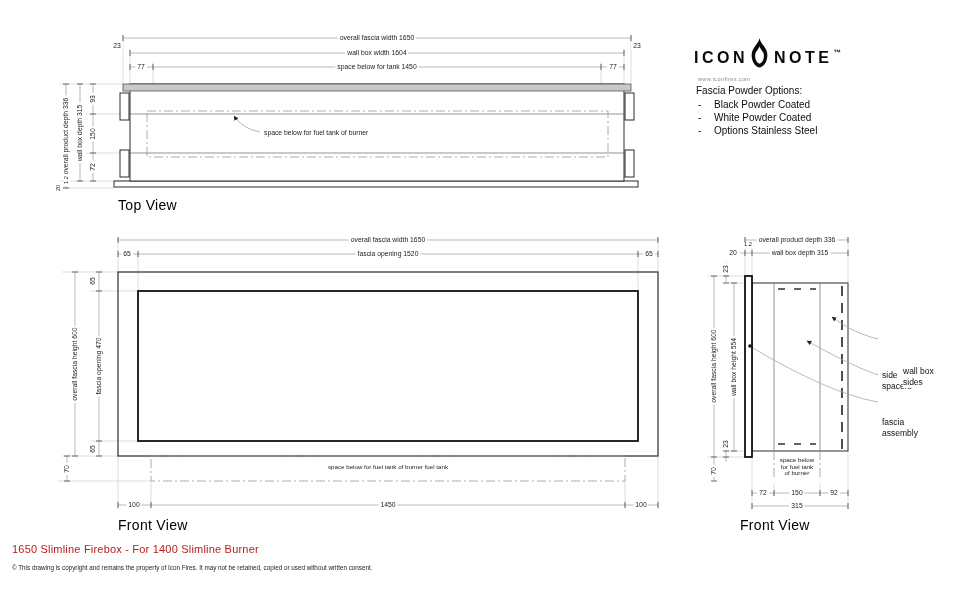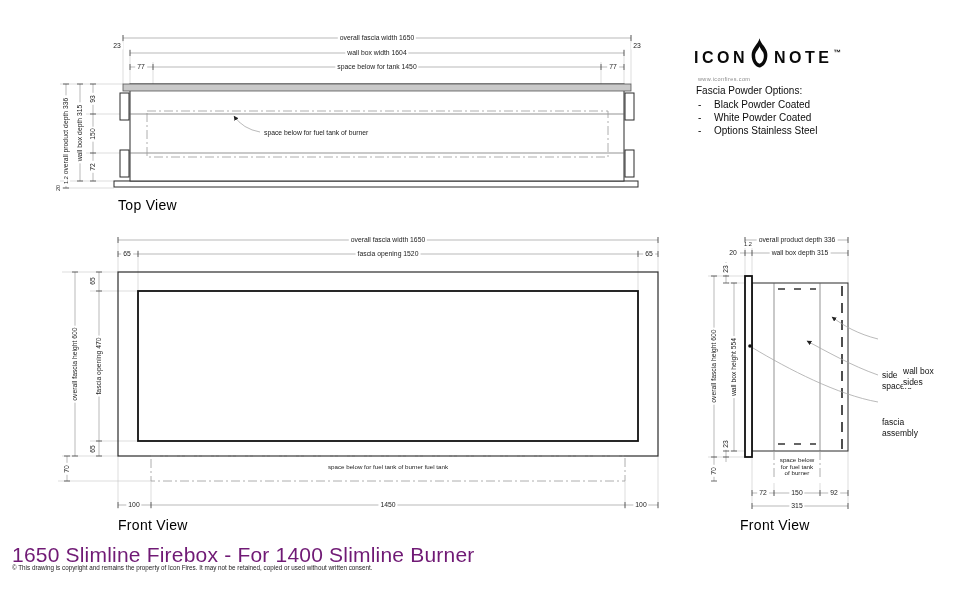--- a/index.html
+++ b/index.html
@@ -23,21 +23,21 @@
   .lbl{position:absolute;font-size:6.8px;line-height:1.05;color:#1c1c1c;background:#fff;
        padding:0 2px;transform:translate(-50%,-50%);white-space:nowrap;}
   .lbl.rot{transform:translate(-50%,-50%) rotate(-90deg);}
   .lbl.sm{font-size:5.6px;}
   .lbl.t6{font-size:6.2px;}
   .lbl.leftal{transform:translate(0,-50%);}
   .lbl.pre{white-space:pre;text-align:center;}
   .callout{position:absolute;font-size:8.5px;line-height:1.3;color:#111;background:#fff;
            transform:translate(0,-50%);white-space:pre;}
   .vt{position:absolute;font-size:14px;color:#000;letter-spacing:0.3px;}
-  .main-title{position:absolute;font-size:21px;color:#701a75;letter-spacing:0.2px;}
+  .main-title{position:absolute;font-size:11px;color:#b91c1c;letter-spacing:0.2px;}
   .copyright{position:absolute;font-size:6.3px;color:#222;}
   
   .logo{position:absolute;left:694px;top:42px;display:flex;align-items:center;}
   .logo .word{font-size:16px;font-weight:700;letter-spacing:3.5px;color:#0a0a0a;}
   .logo .flame{margin:-4px 4px 0 1px;}
   .logo .tm{font-size:7.5px;font-weight:700;margin:-12px 0 0 1px;color:#0a0a0a;}
   .website{position:absolute;left:698px;top:76px;font-size:5.5px;color:#8a8a8a;letter-spacing:0.4px;}
   .opts-title{position:absolute;left:696px;top:85px;font-size:10px;color:#0c0c0c;}
   .opt-row{position:absolute;left:698px;width:226px;display:flex;font-size:10px;color:#0c0c0c;}
   .opt-dash{width:16px;flex:none;}

